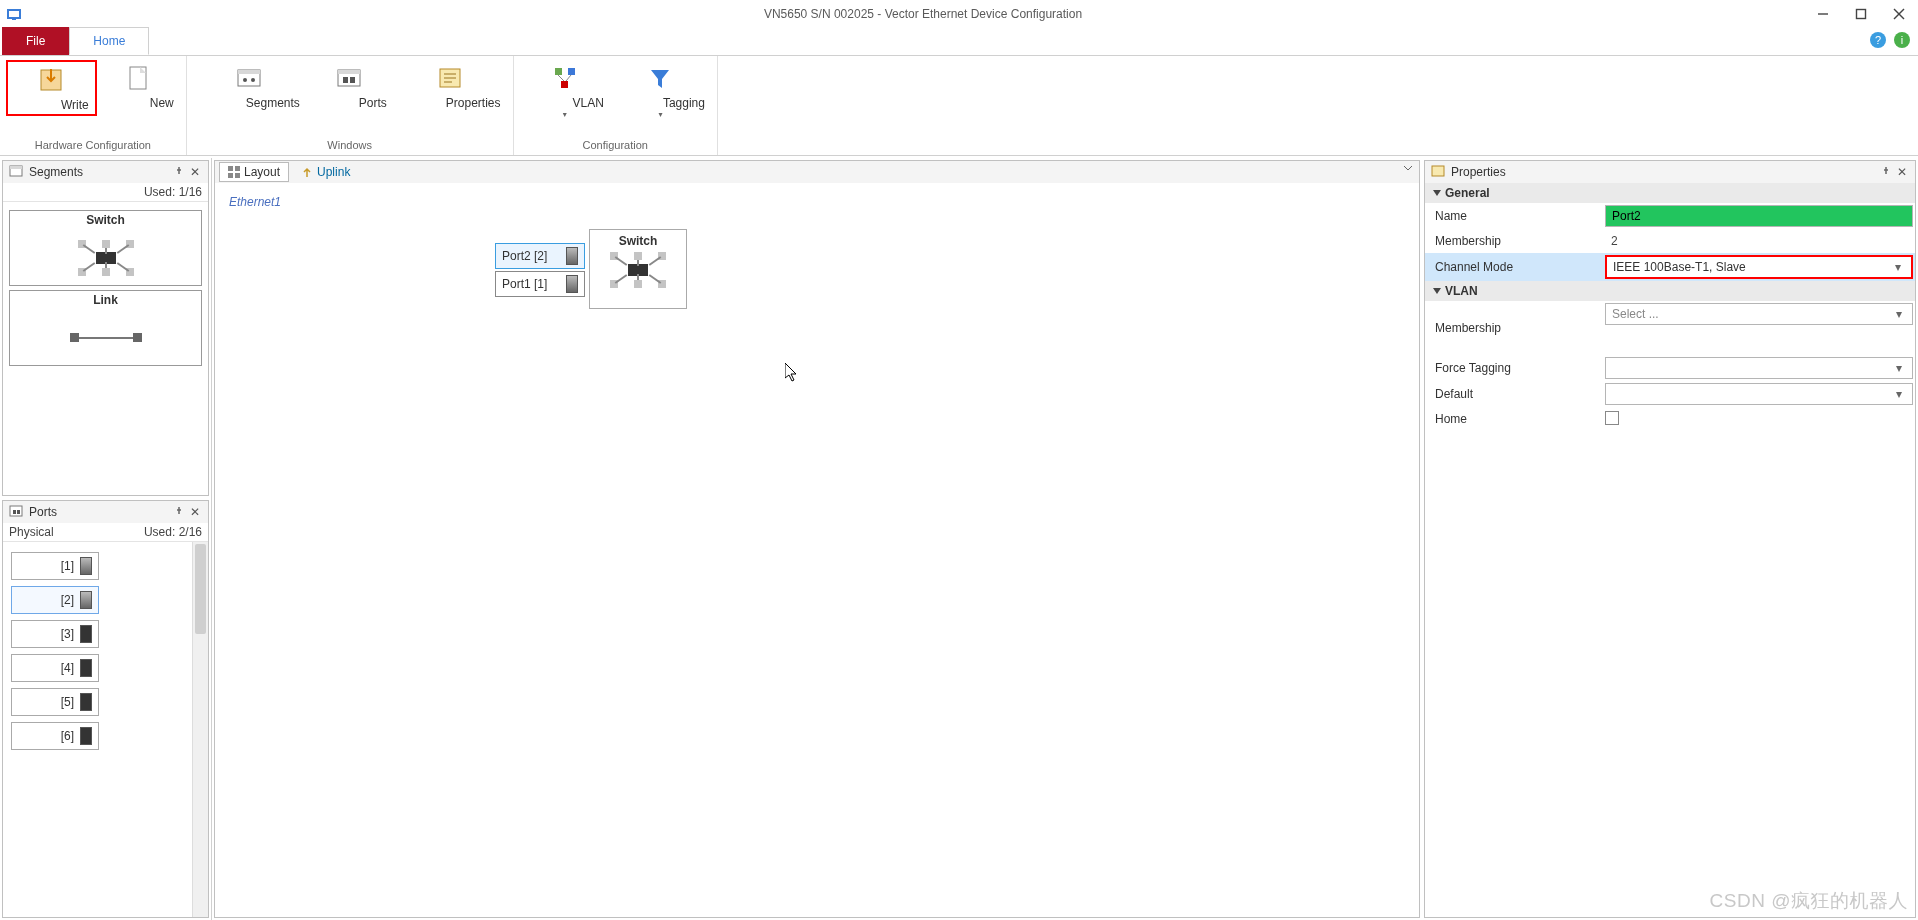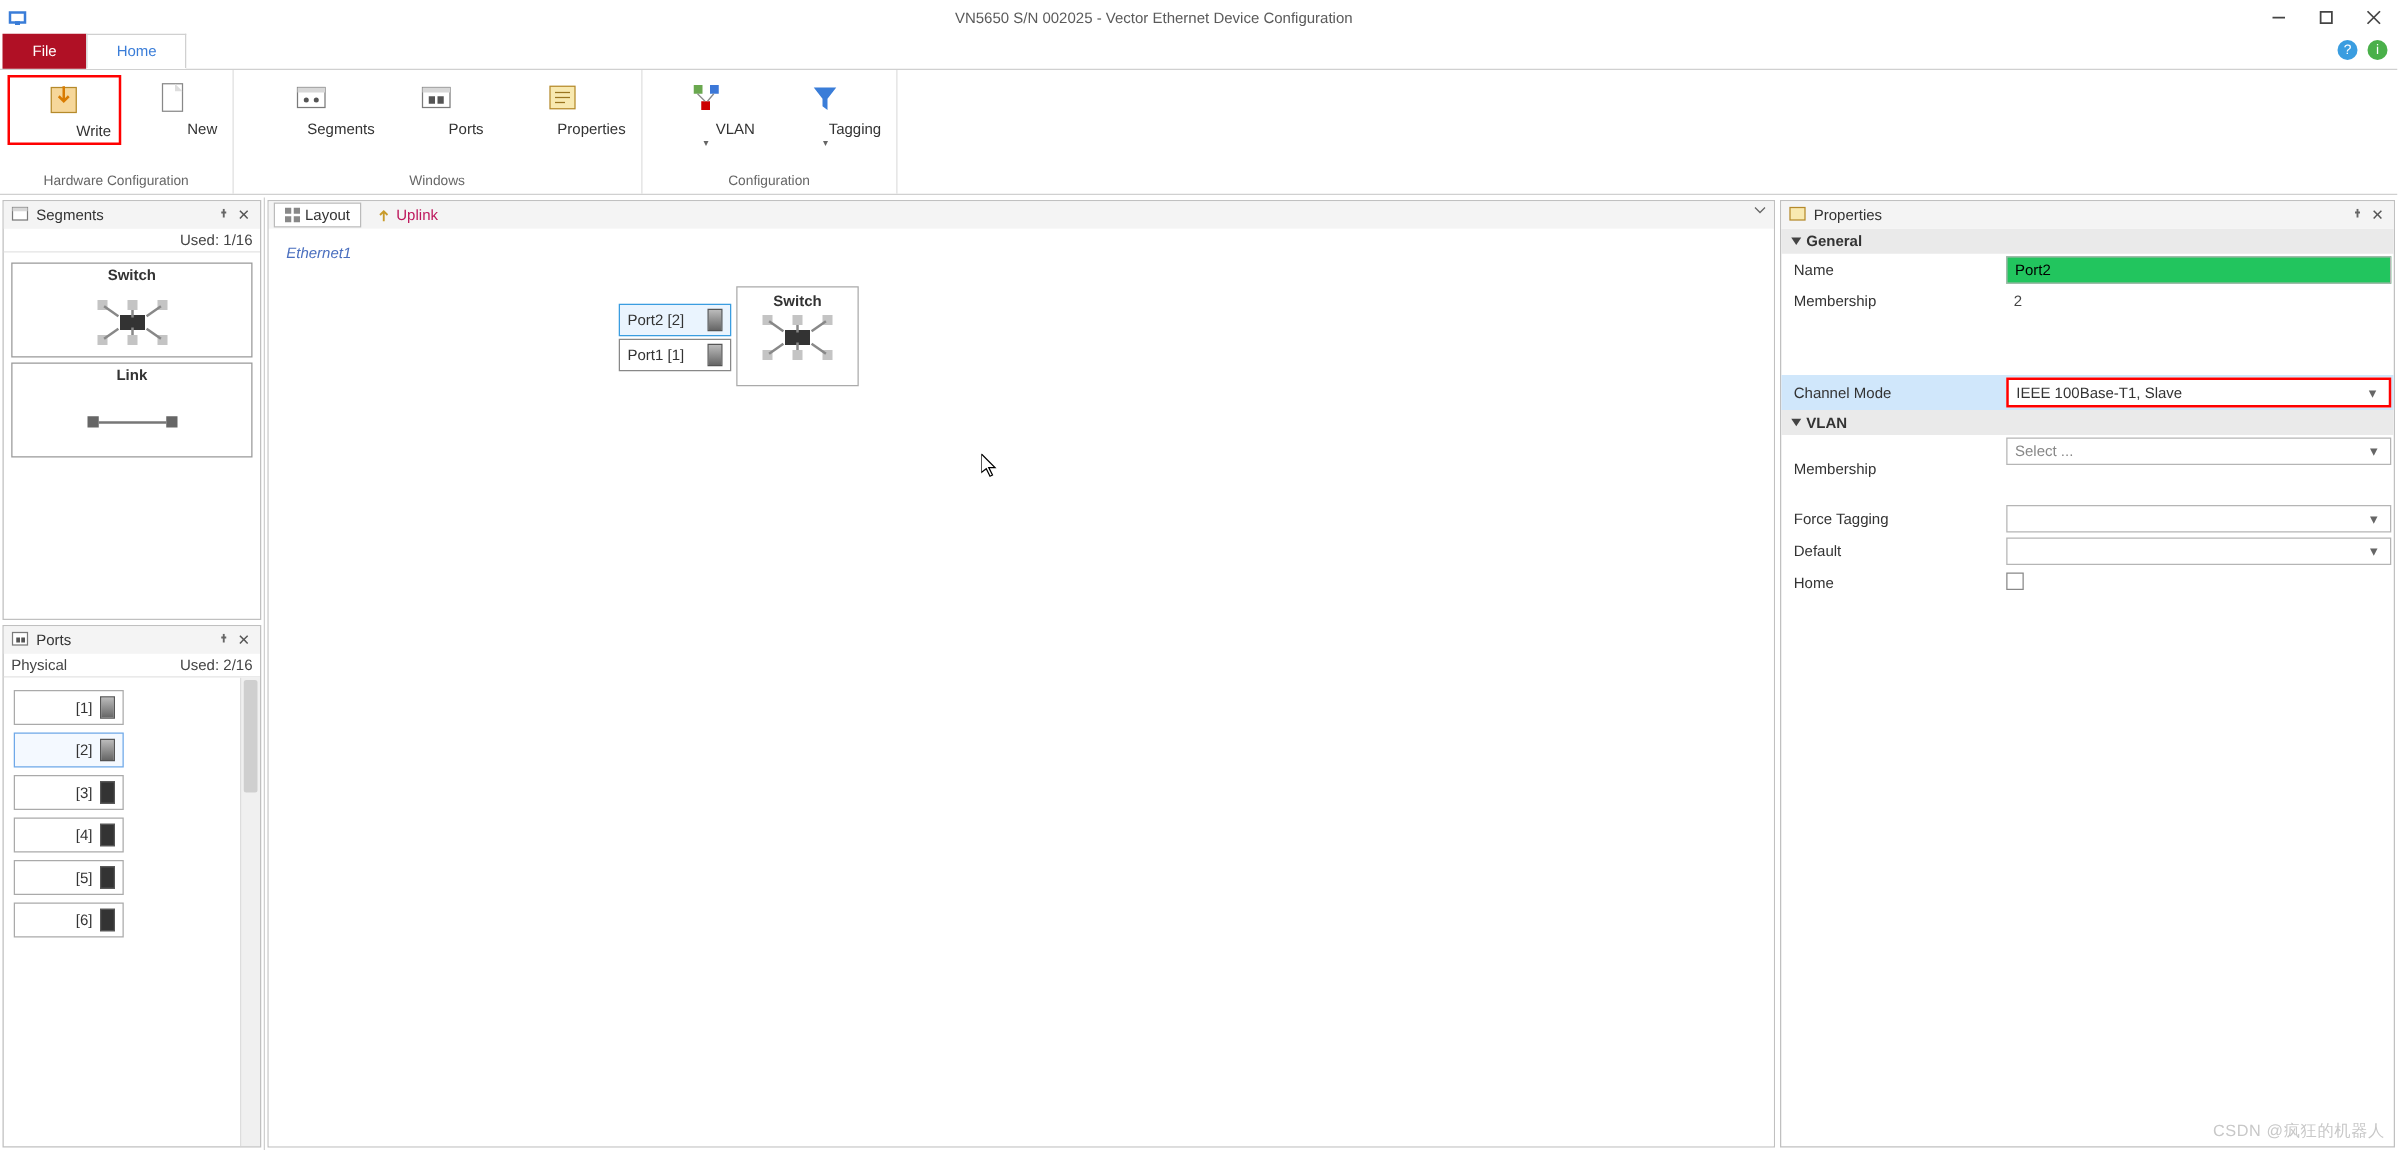--- a/index.html
+++ b/index.html
@@ -57,21 +57,21 @@
 .port-row.sel { border:1px solid #6fa8e8; background:#f4f9ff; }
 .port-chip { width:12px; height:18px; background:linear-gradient(#bbb,#666); border:1px solid #555; }
 .port-chip.dark { background:#333; }
 
 .scroll-track { position:absolute; right:0; top:0; bottom:0; width:16px; background:#f0f0f0; border-left:1px solid #ddd; }
 .scroll-thumb { position:absolute; left:2px; right:2px; top:2px; height:90px; background:#cfcfcf; border-radius:2px; }
 
 
 .center { flex:1; display:flex; flex-direction:column; margin:2px; border:1px solid #c0c0c0; position:relative; }
 .center-tabs { height:22px; background:#f4f4f4; display:flex; align-items:center; padding:0 4px; gap:4px; }
-.ctab { padding:2px 8px; display:flex; align-items:center; gap:4px; color:#be185d; }
+.ctab { padding:2px 8px; display:flex; align-items:center; gap:4px; color:#0369a1; }
 .ctab.active { background:#fff; border:1px solid #bbb; color:#333; }
 .center-body { flex:1; position:relative; background:#fff; }
 .eth-label { position:absolute; left:14px; top:12px; color:#4a6fbf; font-style:italic; }
 .cursor-arrow { position:absolute; left:570px; top:180px; width:14px; height:20px; }
 
 .canvas-port { position:absolute; border:1px solid #888; background:#fff; height:26px; display:flex; align-items:center; padding:0 6px; gap:6px; width:90px; }
 .canvas-port .pl { flex:1; }
 .canvas-port.sel { border:1px solid #3a9de0; background:#eaf4fe; }
 .canvas-switch { position:absolute; border:1px solid #aaa; background:#fff; width:98px; height:80px; display:flex; flex-direction:column; align-items:center; padding:4px; }
 .canvas-switch .sw-title { font-weight:bold; margin-bottom:4px; }
@@ -89,31 +89,31 @@
 
 
 .right-col { width:492px; display:flex; flex-direction:column; margin:2px; }
 .props-panel { flex:1; border:1px solid #c0c0c0; display:flex; flex-direction:column; }
 .props-body { flex:1; overflow:auto; }
 .group-hdr { background:#eaeaea; padding:3px 8px; font-weight:bold; display:flex; align-items:center; gap:4px; }
 .group-hdr .tri { width:0; height:0; border-left:4px solid transparent; border-right:4px solid transparent; border-top:6px solid #444; }
 .prop-row { display:flex; align-items:center; min-height:24px; }
 .prop-row .k { width:178px; padding:4px 10px; }
 .prop-row .v { flex:1; padding:2px; }
-.prop-row.sel { background:#d0e7fb;margin-top:47px; }
+.prop-row.sel { background:#d0e7fb; }
 .prop-input { width:100%; border:1px solid #b5b5b5; padding:3px 6px; background:#22c55e; }
 .prop-static { padding:3px 6px; color:#444; }
 .prop-select { width:100%; border:1px solid #b5b5b5; padding:3px 6px; background:#fff; display:flex; align-items:center; }
 .prop-select .stxt { flex:1; }
 .prop-select .sarr { width:10px; color:#666; }
 .prop-select.placeholder .stxt { color:#888; }
 .prop-select.red { border:2px solid #ff0000; }
 .checkbox { width:14px; height:14px; border:1px solid #888; background:#fff; display:inline-block; }
 
-.watermark { position:absolute; right:10px; bottom:6px; color:#c8c8c8; font-size:13px; letter-spacing:0.5px; }
+.watermark { position:absolute; right:10px; bottom:6px; color:#c8c8c8; font-size:19px; letter-spacing:0.5px; }
 
 svg { display:block; }
 </style>
 </head>
 <body>
 
 <div class="titlebar">
   <span class="app-icon">
     <svg width="16" height="16">
         <rect x="1" y="3" width="14" height="10" fill="#3a7dd8"></rect>

